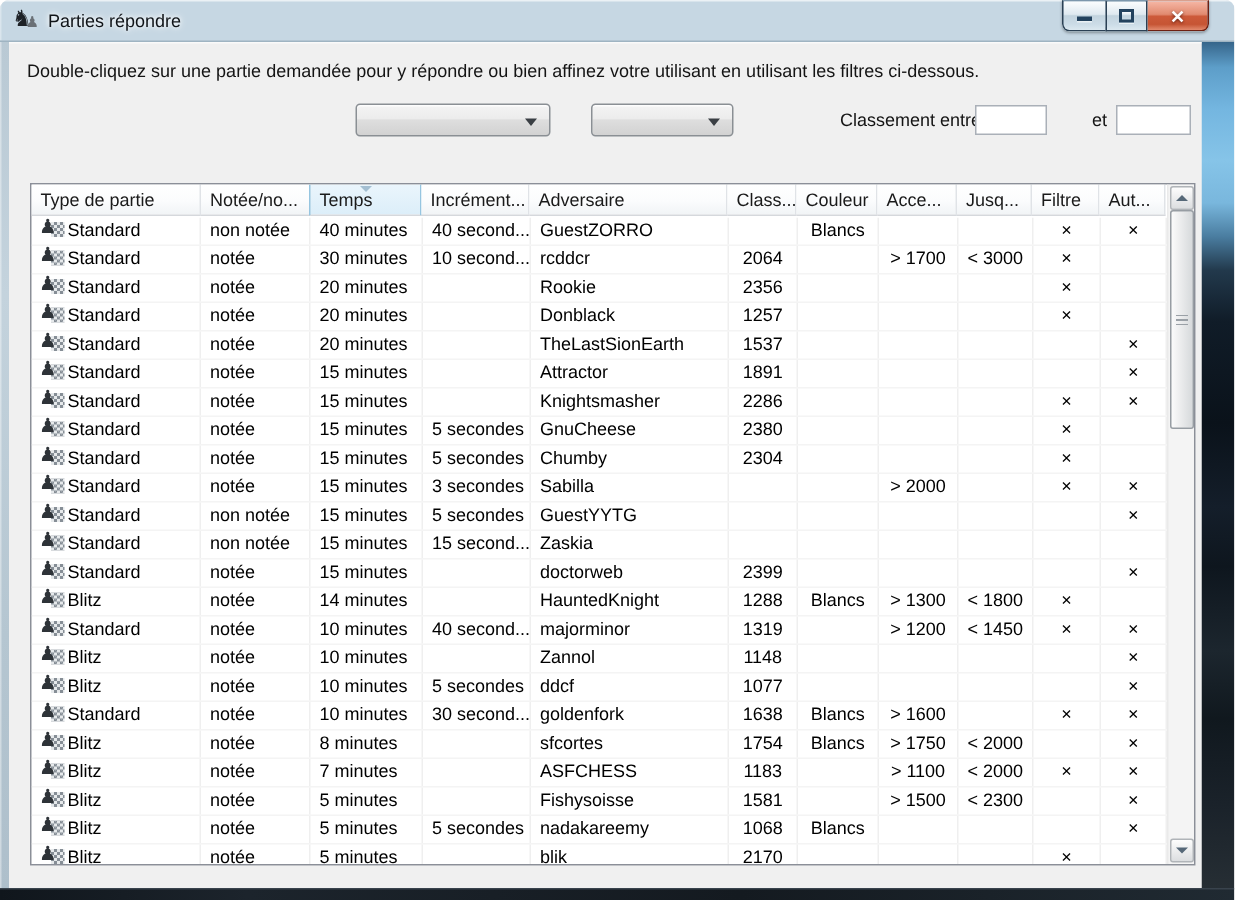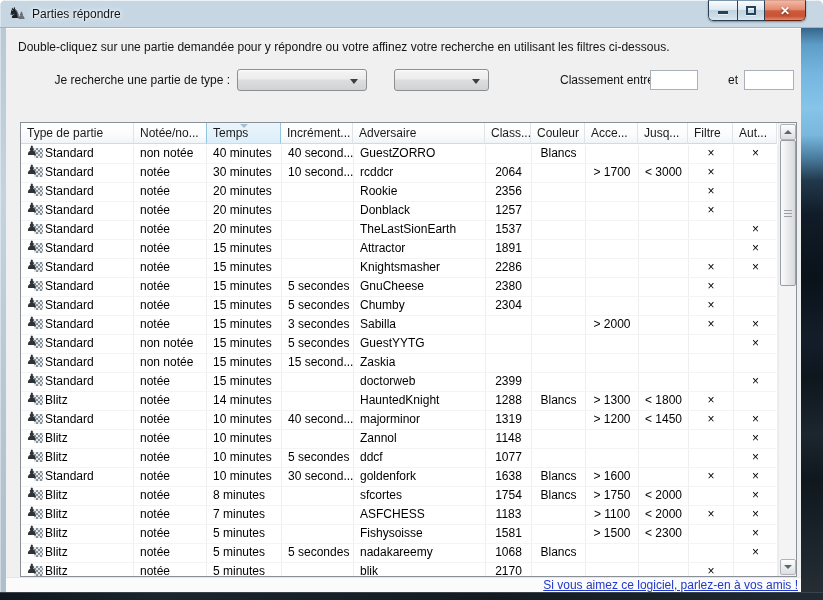--- a/index.html
+++ b/index.html
@@ -171,23 +171,22 @@
       </div>
     </div>
   </div>
 
   <div class="left-border"></div>
   <div class="right-border"></div>
   <div class="bottom-border"></div>
 
   <div class="client">
 
-    <div class="intro">Double-cliquez sur une partie demandée pour y répondre ou votre affinez votre recherche en utilisant les filtres ci-dessous.</div>
-
-    <span class="lbl type-label">Je recherche une partie de type :</span>
+    <div class="intro">Double-cliquez sur une partie demandée pour y répondre ou bien affinez votre utilisant en utilisant les filtres ci-dessous.</div>
+
     <div class="combo combo1">
       <span class="val"></span>
       <span class="combo-arrow"></span>
     </div>
     <div class="combo combo2">
       <span class="val"></span>
       <span class="combo-arrow"></span>
     </div>
 
     <span class="lbl rating-label">Classement entre</span>
@@ -227,18 +226,15 @@
         <div class="sb-btn up">
           <span class="sb-arrow-up"></span>
         </div>
         <div class="sb-thumb"></div>
         <div class="sb-btn down">
           <span class="sb-arrow-down"></span>
         </div>
       </div>
     </div>
 
-    <div class="footer">
-      <a class="link">Si vous aimez ce logiciel, parlez-en à vos amis !</a>
-    </div>
 
   </div>
 </div>
 
 </body></html>

